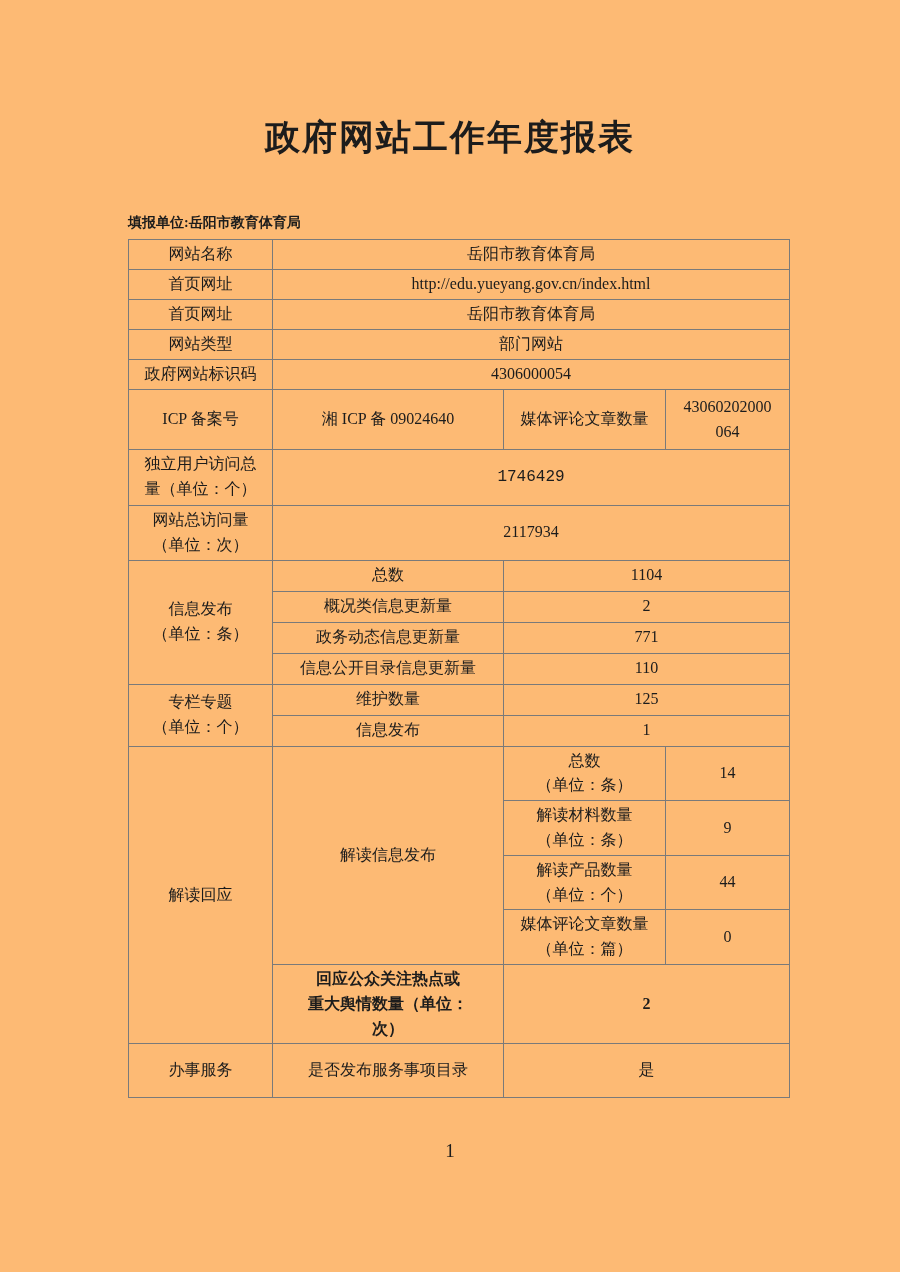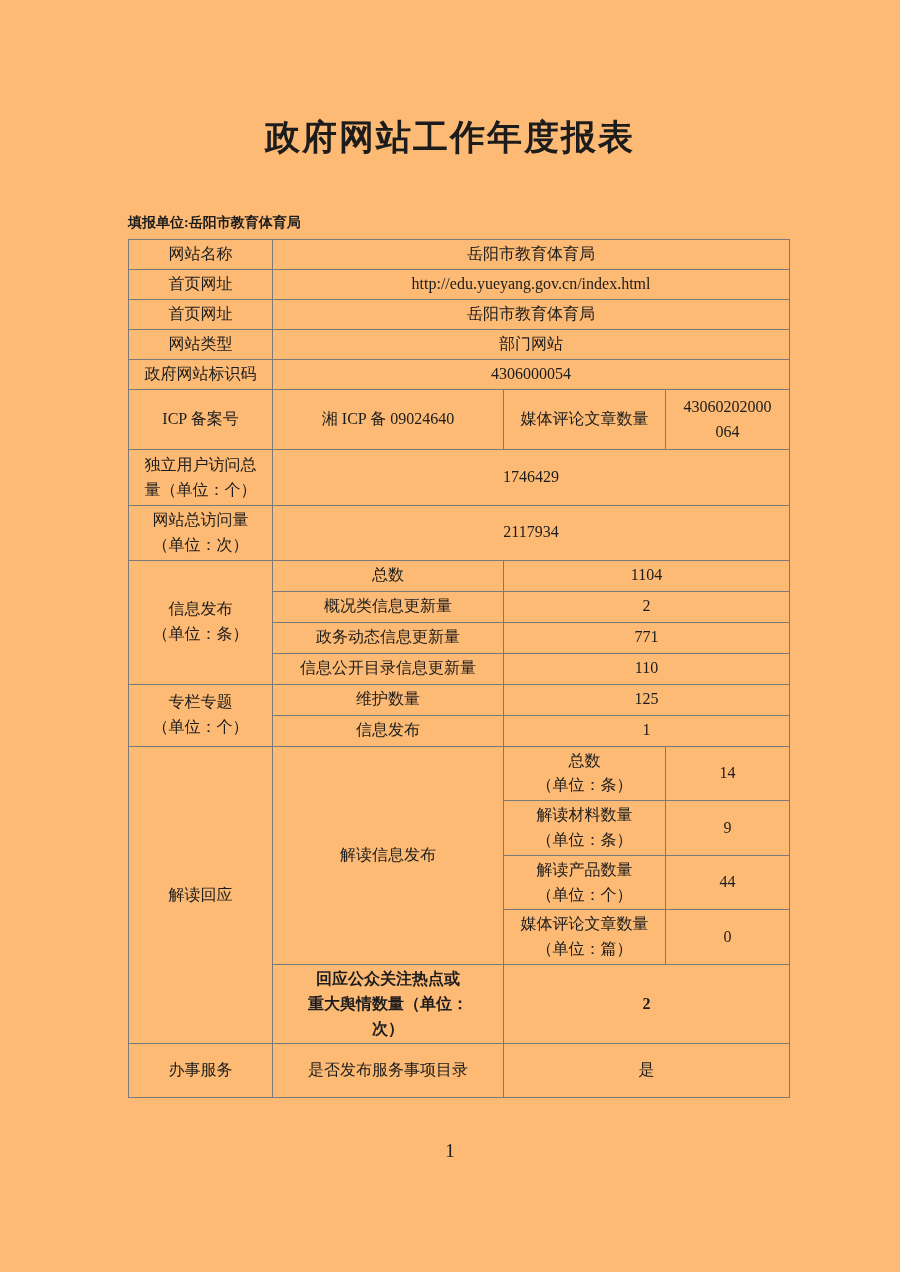--- a/index.html
+++ b/index.html
@@ -50,21 +50,21 @@
     text-align: center;
     vertical-align: middle;
     font-size: 16px;
     line-height: 1.55;
     padding: 2px 4px;
     white-space: pre-line;
     overflow: hidden;
   }
   tr.h30 { height: 30px; }
   tr.h60 { height: 60px; }
-  tr.h56 { height: 56px; }
+  tr.h56 { height: 56px; font-family: Liberation Mono, monospace; }
   tr.h52 { height: 52px; }
   tr.h31 { height: 31px; }
   tr.h74 { height: 74px; font-weight: bold; }
   tr.h54 { height: 54px; }
   td.cell-bottom {
     vertical-align: bottom;
     padding-bottom: 4px;
   }
   td.cell-top {
     vertical-align: top;

